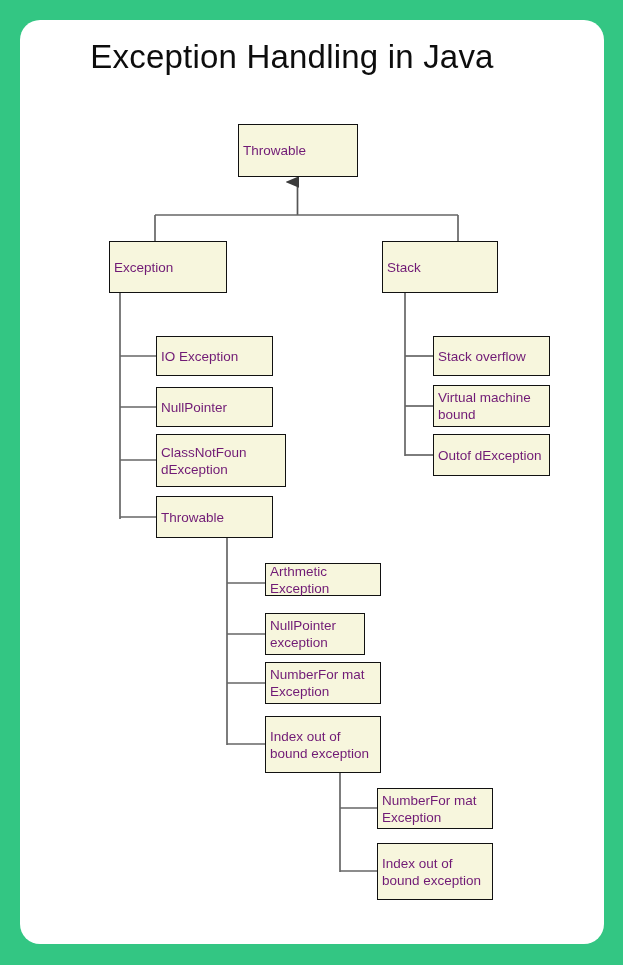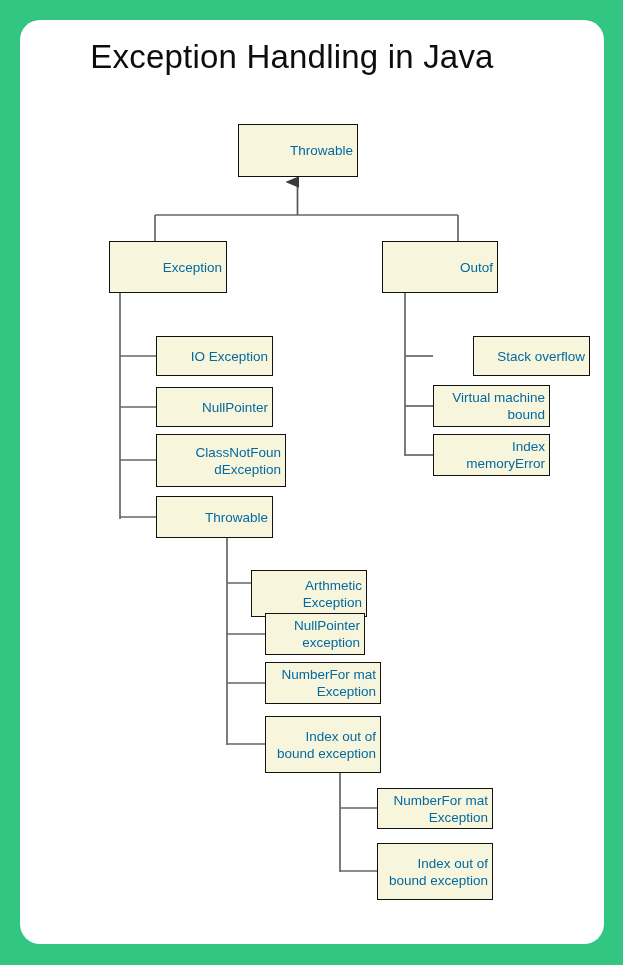--- a/index.html
+++ b/index.html
@@ -40,22 +40,22 @@
     height: 965px;
   }
   .node {
     position: absolute;
     background: #f7f6dd;
     border: 1.4px solid #111111;
     box-sizing: border-box;
     display: flex;
     align-items: center;
     justify-content: center;
-    text-align: right;
-    color: #0369a1;
+    text-align: left;
+    color: #701a75;
     font-size: 13.5px;
     line-height: 17px;
     font-family: "Liberation Sans", sans-serif;
     padding: 0 4px;
   }
   .node span {
     display: block;
     width: 100%;
   }
 </style>
@@ -104,47 +104,47 @@
 <div id="title">Exception Handling in Java</div>
 
 <div class="node" style="left:238px; top:124px; width:120px; height:53px;">
   <span>Throwable</span>
 </div>
 
 <div class="node" style="left:96px; top:241px; width:118px; height:52px;margin-left:13px;">
   <span>Exception</span>
 </div>
 <div class="node" style="left:382px; top:241px; width:116px; height:52px;">
-  <span>Outof</span>
+  <span>Stack</span>
 </div>
 
 <div class="node" style="left:156px; top:336px; width:117px; height:40px;">
   <span>IO Exception</span>
 </div>
 <div class="node" style="left:156px; top:387px; width:117px; height:40px;">
   <span>NullPointer</span>
 </div>
 <div class="node" style="left:156px; top:434px; width:130px; height:53px;">
   <span>ClassNotFoun dException</span>
 </div>
 <div class="node" style="left:156px; top:496px; width:117px; height:42px;">
   <span>Throwable</span>
 </div>
 
-<div class="node" style="left:433px; top:336px; width:117px; height:40px;margin-left:40px;">
+<div class="node" style="left:433px; top:336px; width:117px; height:40px;">
   <span>Stack overflow</span>
 </div>
 <div class="node" style="left:433px; top:385px; width:117px; height:42px;">
   <span>Virtual machine bound</span>
 </div>
 <div class="node" style="left:433px; top:434px; width:117px; height:42px;">
-  <span>Index memoryError</span>
+  <span>Outof dException</span>
 </div>
 
-<div class="node" style="left:251px; top:563px; width:116px; height:47px;margin-top:7px;">
+<div class="node" style="left:265px; top:563px; width:116px; height:33px;">
   <span>Arthmetic Exception</span>
 </div>
 <div class="node" style="left:265px; top:613px; width:100px; height:42px;">
   <span>NullPointer exception</span>
 </div>
 <div class="node" style="left:265px; top:662px; width:116px; height:42px;">
   <span>NumberFor mat Exception</span>
 </div>
 <div class="node" style="left:265px; top:716px; width:116px; height:57px;">
   <span>Index out of bound exception</span>

